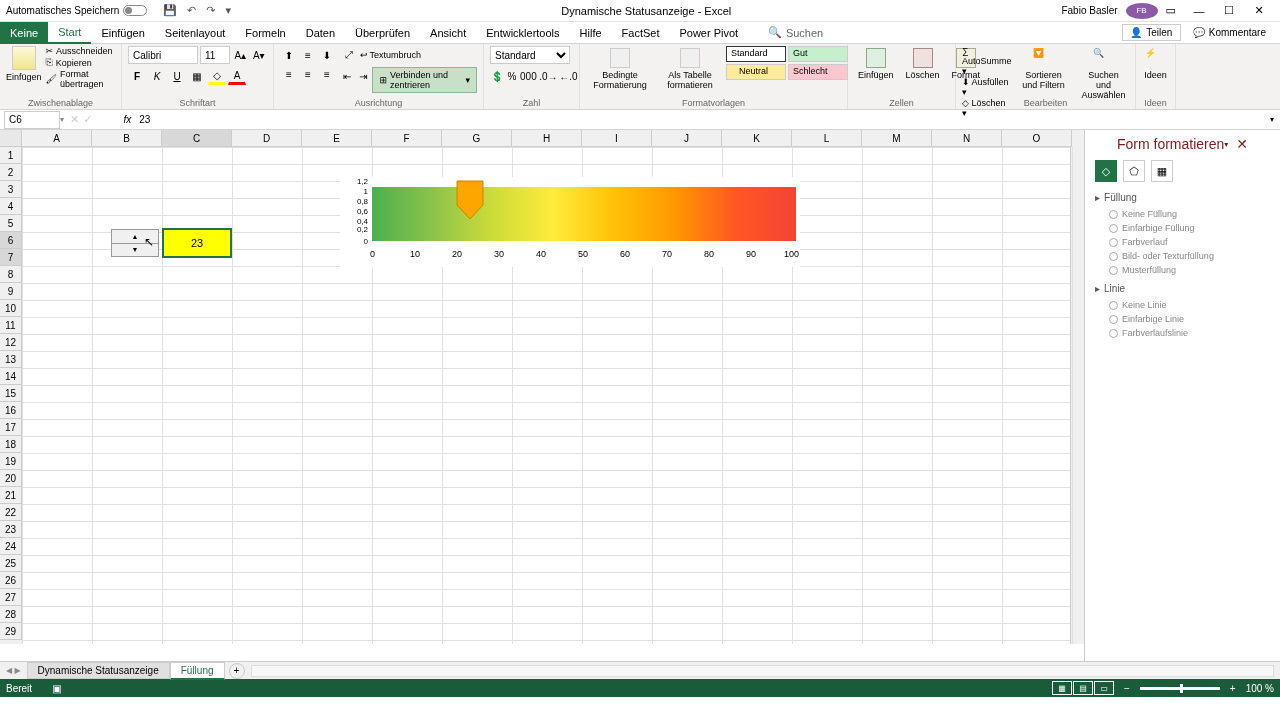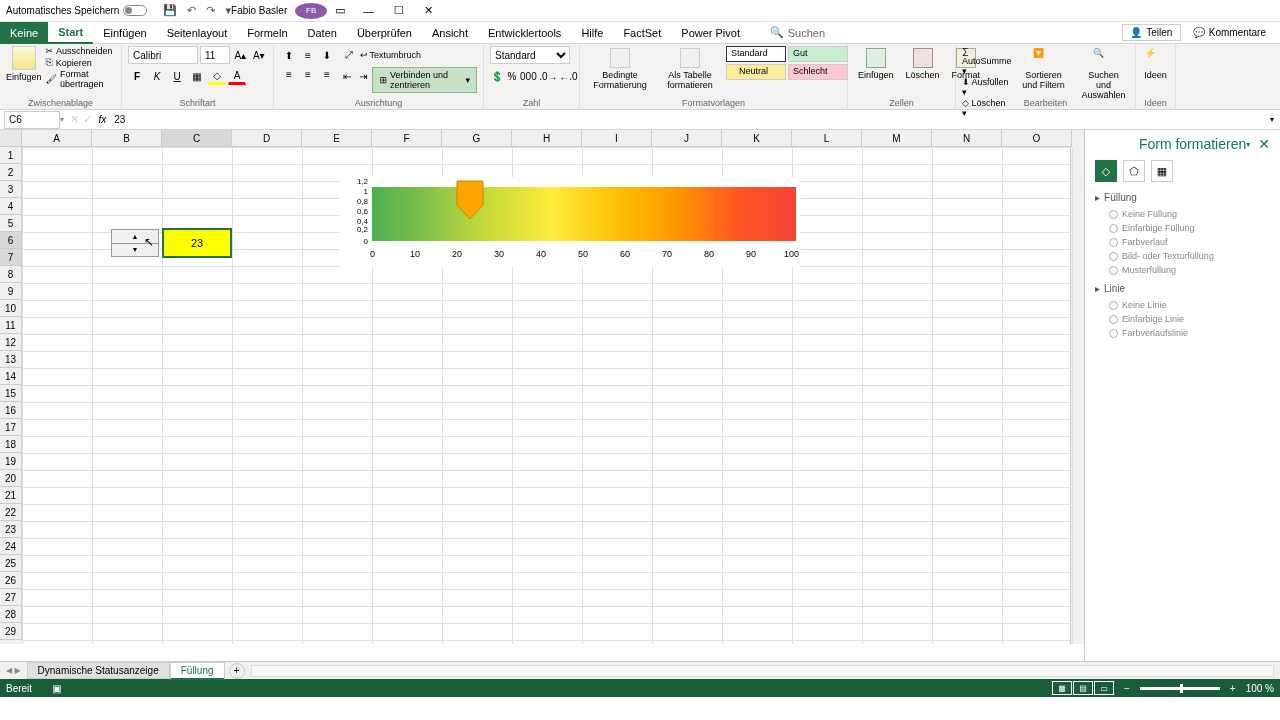--- a/index.html
+++ b/index.html
@@ -13,21 +13,21 @@
 .qat-icon { font-size: 11px; color: #555; }
 .title-text { flex: 1; text-align: center; font-size: 11px; }
 .user-area { display: flex; align-items: center; gap: 8px; padding-right: 6px; }
 .user-avatar { width: 32px; height: 16px; border-radius: 50%; background: #8a5ca8; color: #fff; font-size: 8px; display: flex; align-items: center; justify-content: center; }
 .win-controls { display: flex; gap: 0; }
 .win-btn { width: 30px; height: 22px; display: flex; align-items: center; justify-content: center; font-size: 11px; }
 
 .ribbon-tabs { height: 22px; display: flex; align-items: center; background: #fff; border-bottom: 1px solid #d4d4d4; }
 .tab-file { background: #217346; color: #fff; padding: 4px 10px; font-size: 11px; height: 22px; display: flex; align-items: center; }
 .tab { padding: 4px 10px; font-size: 11px; cursor: pointer; }
-.tab.active { border-bottom: 2px solid #217346; color: #217346; font-weight: bold; }
+.tab.active { border-bottom: 2px solid #217346; color: #217346; }
 .search-area { margin-left: 20px; display: flex; align-items: center; gap: 4px; font-size: 11px; color: #666; }
 .ribbon-right { margin-left: auto; display: flex; gap: 4px; padding-right: 6px; }
 .share-btn { background: #fff; border: 1px solid #ccc; padding: 2px 8px; font-size: 10px; display: flex; align-items: center; gap: 3px; }
 .comment-btn { padding: 2px 8px; font-size: 10px; display: flex; align-items: center; gap: 3px; }
 
 .ribbon-body { height: 66px; background: #f3f2f1; display: flex; border-bottom: 1px solid #d4d4d4; }
 .ribbon-group { border-right: 1px solid #e0e0e0; padding: 2px 6px; display: flex; flex-direction: column; position: relative; }
 .group-label { position: absolute; bottom: 1px; left: 0; right: 0; text-align: center; font-size: 9px; color: #666; }
 .group-content { flex: 1; display: flex; align-items: flex-start; gap: 4px; }
 
@@ -55,21 +55,21 @@
 .style-schlecht { background: #ffc7ce; }
 
 .vert-btn { display: flex; flex-direction: column; align-items: center; gap: 2px; font-size: 9px; padding: 2px 4px; }
 .vert-icon { width: 20px; height: 20px; }
 
 .edit-items { display: flex; flex-direction: column; gap: 1px; font-size: 9px; }
 
 .formula-bar { height: 20px; display: flex; align-items: center; border-bottom: 1px solid #d4d4d4; background: #fff; }
 .name-box { width: 56px; border: 1px solid #ccc; height: 18px; margin-left: 4px; font-size: 10px; padding: 0 4px; display: flex; align-items: center; }
 .fb-btns { display: flex; gap: 4px; margin: 0 6px; }
-.fx-label { font-style: italic; font-size: 10px; margin-right: 4px; }
+.fx-label { font-style: italic; font-size: 10px; margin-right: 4px; margin-left: 25px; }
 .formula-input { flex: 1; height: 18px; border: none; font-size: 10px; padding: 0 4px; }
 
 .main-area { display: flex; height: 531px; }
 .sheet-area { flex: 1; position: relative; overflow: hidden; }
 .col-headers { display: flex; height: 17px; background: #f0f0f0; }
 .corner { width: 22px; border-right: 1px solid #ccc; border-bottom: 1px solid #ccc; background: #e8e8e8; }
 .col-h { border-right: 1px solid #ccc; border-bottom: 1px solid #ccc; text-align: center; font-size: 10px; line-height: 17px; background: #f0f0f0; }
 .col-h.active { background: #d8d8d8; }
 .row-area { display: flex; height: 497px; }
 .row-headers { width: 22px; background: #f0f0f0; }
@@ -91,21 +91,21 @@
 .chart-obj { position: absolute; background: #fff; }
 .y-axis { position: absolute; left: 0; top: 0; width: 30px; font-size: 8px; text-align: right; }
 .y-tick { position: absolute; right: 2px; }
 .gradient-bar { position: absolute; background: linear-gradient(to right, #4caf50, #8bc34a, #cddc39, #ffeb3b, #ffc107, #ff9800, #ff5722, #f44336); }
 .arrow-marker { position: absolute; width: 30px; height: 42px; }
 .arrow-shape { width: 100%; height: 100%; }
 .x-axis { position: absolute; bottom: 0; left: 30px; right: 0; font-size: 9px; }
 .x-tick { position: absolute; }
 
 .side-panel { width: 196px; background: #fff; border-left: 1px solid #ccc; padding: 6px 10px; }
-.panel-title { font-size: 14px; color: #0f766e; margin-bottom: 8px; display: flex; justify-content: flex-end; align-items: center; }
+.panel-title { font-size: 14px; color: #7f1d1d; margin-bottom: 8px; display: flex; justify-content: center; align-items: center; }
 .panel-icons { display: flex; gap: 6px; margin-bottom: 10px; }
 .panel-icon { width: 22px; height: 22px; border: 1px solid #ccc; display: flex; align-items: center; justify-content: center; }
 .panel-icon.active { background: #217346; color: #fff; border-color: #217346; }
 .panel-section { font-size: 10px; color: #555; margin: 6px 0 4px; display: flex; align-items: center; gap: 4px; }
 .panel-option { font-size: 9px; color: #888; padding: 2px 0 2px 14px; display: flex; align-items: center; gap: 4px; }
 .radio { width: 9px; height: 9px; border: 1px solid #aaa; border-radius: 50%; }
 
 .sheet-tabs { height: 18px; background: #f0f0f0; display: flex; align-items: center; border-top: 1px solid #ccc; }
 .sheet-nav { display: flex; gap: 4px; padding: 0 6px; font-size: 8px; color: #888; }
 .sheet-tab { padding: 2px 10px; font-size: 10px; background: #e0e0e0; border: 1px solid #ccc; }
@@ -127,20 +127,21 @@
   <div class="autosave">
     <span>Automatisches Speichern</span>
     <span class="toggle"></span>
   </div>
   <div class="qat">
     <span class="qat-icon">💾</span>
     <span class="qat-icon">↶</span>
     <span class="qat-icon">↷</span>
     <span class="qat-icon">▾</span>
   </div>
+  <div class="title-text">Dynamische Statusanzeige - Excel</div>
   <div class="user-area">
     <span style="font-size:10px;">Fabio Basler</span>
     <span class="user-avatar">FB</span>
     <span style="font-size:11px;">▭</span>
     <div class="win-controls">
       <div class="win-btn">—</div>
       <div class="win-btn">☐</div>
       <div class="win-btn">✕</div>
     </div>
   </div>

